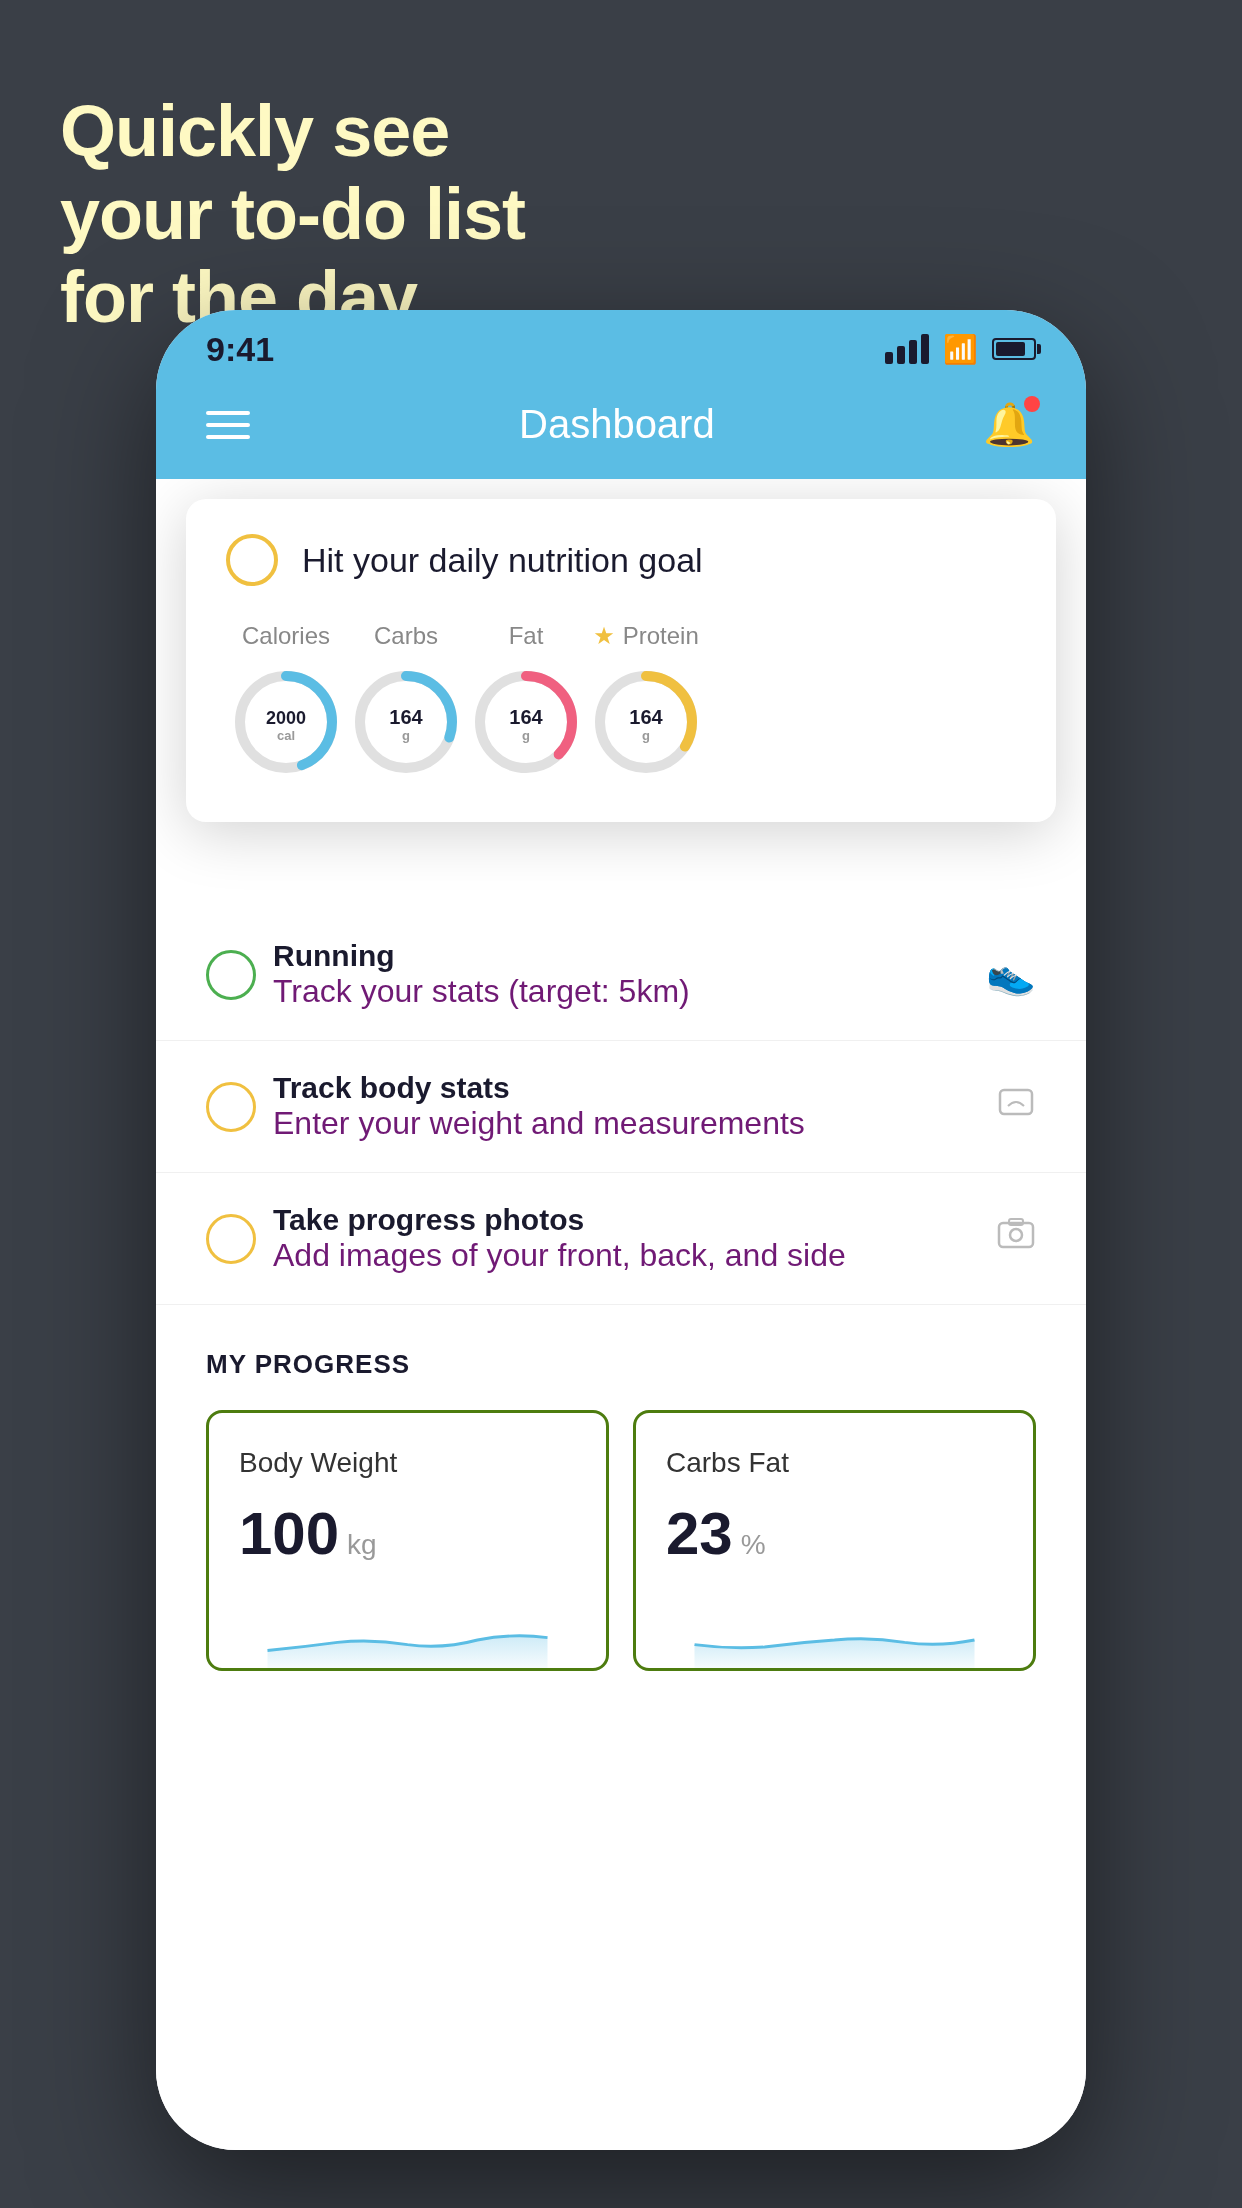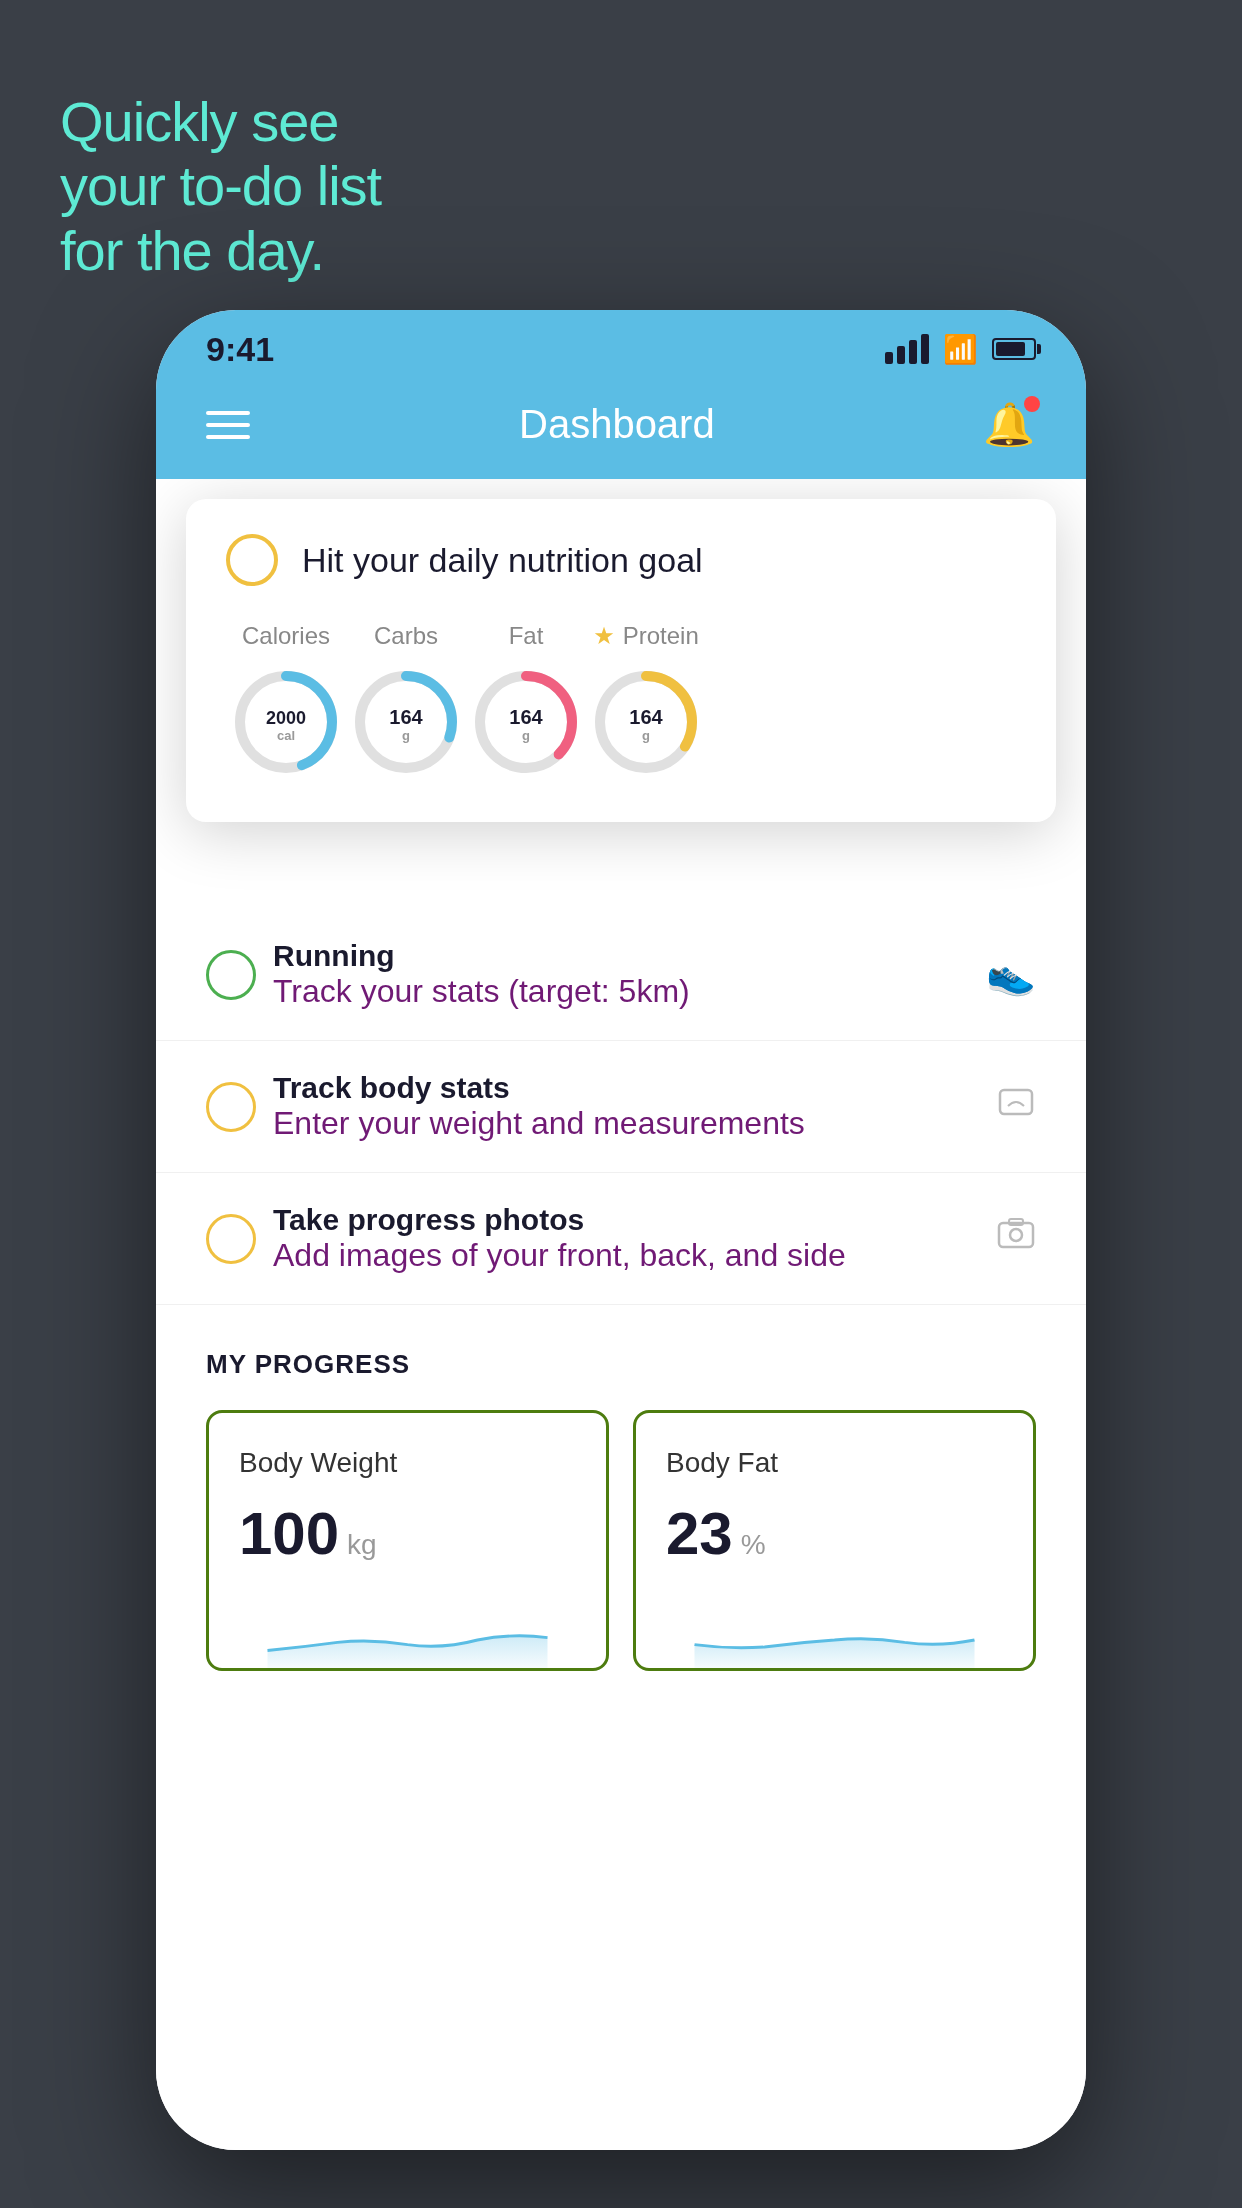--- a/index.html
+++ b/index.html
@@ -11,23 +11,23 @@
       font-family: -apple-system, BlinkMacSystemFont, 'Helvetica Neue', Arial, sans-serif;
       overflow: hidden;
       position: relative;
     }
 
     
     .headline {
       position: absolute;
       top: 90px;
       left: 60px;
-      color: #5eead4;
-      font-size: 56px;
-      font-weight: 400;
+      color: #fef9c3;
+      font-size: 72px;
+      font-weight: 700;
       line-height: 1.15;
       letter-spacing: -1px;
     }
 
     
     .phone {
       position: absolute;
       top: 310px;
       left: 50%;
       transform: translateX(-50%);
@@ -478,21 +478,21 @@
                 <stop offset="0%" stop-color="#5bbde4" stop-opacity="0.3"></stop>
                 <stop offset="100%" stop-color="#5bbde4" stop-opacity="0.05"></stop>
               </linearGradient>
             </defs>
             <path d="M0 45 Q30 42 60 38 Q90 35 120 40 Q150 44 180 36 Q210 30 240 34" fill="none" stroke="#5bbde4" stroke-width="2.5"></path>
             <path d="M0 45 Q30 42 60 38 Q90 35 120 40 Q150 44 180 36 Q210 30 240 34 L240 60 L0 60 Z" fill="url(#wGrad)"></path>
           </svg>
         </div>
 
         <div class="progress-card">
-          <div class="progress-card-title">Body Fat</div>
+          <div class="progress-card-title">Carbs Fat</div>
           <div class="progress-value">
             <span class="progress-num">23</span>
             <span class="progress-unit">%</span>
           </div>
           <svg class="sparkline" viewBox="0 0 240 60">
             <defs>
               <linearGradient id="fGrad" x1="0" y1="0" x2="0" y2="1">
                 <stop offset="0%" stop-color="#5bbde4" stop-opacity="0.3"></stop>
                 <stop offset="100%" stop-color="#5bbde4" stop-opacity="0.05"></stop>
               </linearGradient>

